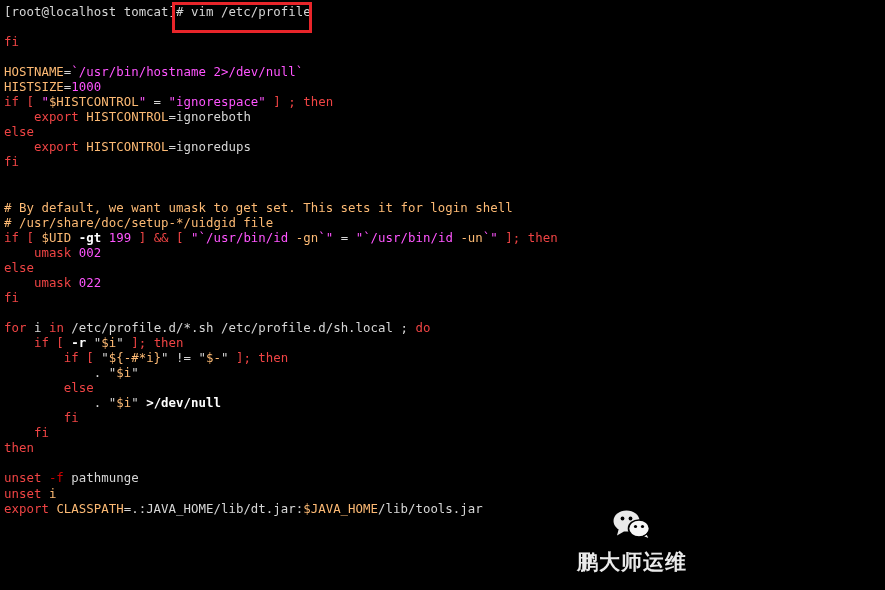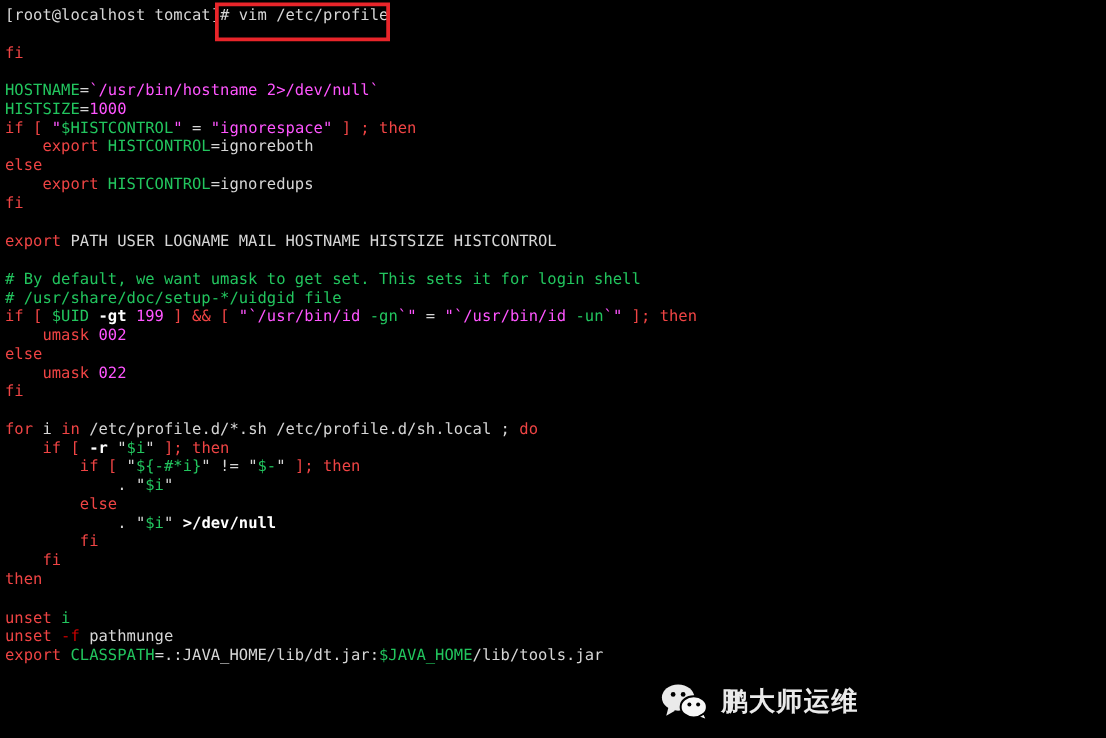--- a/index.html
+++ b/index.html
@@ -35,21 +35,21 @@
     letter-spacing: 0.02px;
     white-space: pre;
     font-family: "DejaVu Sans Mono", "Liberation Mono", monospace;
   }
   .line.blank { color: transparent; }
 
   
   .c-white   { color: #d6d6d6; }
   .c-prompt  { color: #d6d6d6; }
   .c-yellow  { color: #ef4444; }
-  .c-cyan    { color: #22c55e; }
+  .c-cyan    { color: #fdba74; }
   .c-pink    { color: #ff55ff; }
   .c-red     { color: #cd0000; }
   .c-bold    { color: #ffffff; font-weight: bold; }
 
   
   #cmd-highlight {
     position: absolute;
     left: 172px;
     top: 2px;
     width: 140px;
@@ -61,20 +61,21 @@
 
   
   #watermark {
     position: absolute;
     right: 16px;
     bottom: 14px;
     display: flex;
     align-items: center;
     gap: 9px;
     opacity: 0.97;
+    flex-direction: column;
   }
   #watermark .wm-text {
     color: #f2f2f2;
     font-family: "DejaVu Sans", "Liberation Sans", sans-serif;
     font-size: 21px;
     font-weight: bold;
     letter-spacing: 1px;
     white-space: nowrap;
   }
   #watermark svg { display: block; }
@@ -103,21 +104,20 @@
     <div class="line"><span class="c-white">    </span><span class="c-yellow">export</span><span class="c-white"> </span><span class="c-cyan">HISTCONTROL</span><span class="c-white">=ignoreboth</span></div>
 
     <div class="line"><span class="c-yellow">else</span></div>
 
     <div class="line"><span class="c-white">    </span><span class="c-yellow">export</span><span class="c-white"> </span><span class="c-cyan">HISTCONTROL</span><span class="c-white">=ignoredups</span></div>
 
     <div class="line"><span class="c-yellow">fi</span></div>
 
     <div class="line blank">&nbsp;</div>
 
-    <div class="line"><span class="c-yellow">export</span><span class="c-white"> PATH USER LOGNAME MAIL HOSTNAME HISTSIZE HISTCONTROL</span></div>
 
     <div class="line blank">&nbsp;</div>
 
     <div class="line"><span class="c-cyan"># By default, we want umask to get set. This sets it for login shell</span></div>
     <div class="line"><span class="c-cyan"># /usr/share/doc/setup-*/uidgid file</span></div>
 
     <div class="line"><span class="c-yellow">if [ </span><span class="c-cyan">$UID</span><span class="c-bold"> -gt </span><span class="c-pink">199</span><span class="c-yellow"> ] &amp;&amp; [ </span><span class="c-pink">"</span><span class="c-pink">`/usr/bin/id </span><span class="c-cyan">-gn</span><span class="c-pink">`</span><span class="c-pink">"</span><span class="c-white"> = </span><span class="c-pink">"</span><span class="c-pink">`/usr/bin/id </span><span class="c-cyan">-un</span><span class="c-pink">`</span><span class="c-pink">"</span><span class="c-yellow"> ]; then</span></div>
 
     <div class="line"><span class="c-white">    </span><span class="c-yellow">umask</span><span class="c-white"> </span><span class="c-pink">002</span></div>
 
@@ -142,23 +142,23 @@
     <div class="line"><span class="c-white">            </span><span class="c-white">. </span><span class="c-white">"</span><span class="c-cyan">$i</span><span class="c-white">"</span><span class="c-bold"> &gt;/dev/null</span></div>
 
     <div class="line"><span class="c-white">        </span><span class="c-yellow">fi</span></div>
 
     <div class="line"><span class="c-white">    </span><span class="c-yellow">fi</span></div>
 
     <div class="line"><span class="c-yellow">then</span></div>
 
     <div class="line blank">&nbsp;</div>
 
+    <div class="line"><span class="c-yellow">unset</span><span class="c-white"> </span><span class="c-red">-f</span><span class="c-white"> pathmunge</span></div>
+
     <div class="line"><span class="c-yellow">unset</span><span class="c-white"> </span><span class="c-cyan">i</span></div>
-
-    <div class="line"><span class="c-yellow">unset</span><span class="c-white"> </span><span class="c-red">-f</span><span class="c-white"> pathmunge</span></div>
 
 
     <div class="line"><span class="c-yellow">export</span><span class="c-white"> </span><span class="c-cyan">CLASSPATH</span><span class="c-white">=.:JAVA_HOME/lib/dt.jar:</span><span class="c-cyan">$JAVA_HOME</span><span class="c-white">/lib/tools.jar</span></div>
 
   </div>
 
   <div id="cmd-highlight"></div>
 
   <div id="watermark">
     <span>

